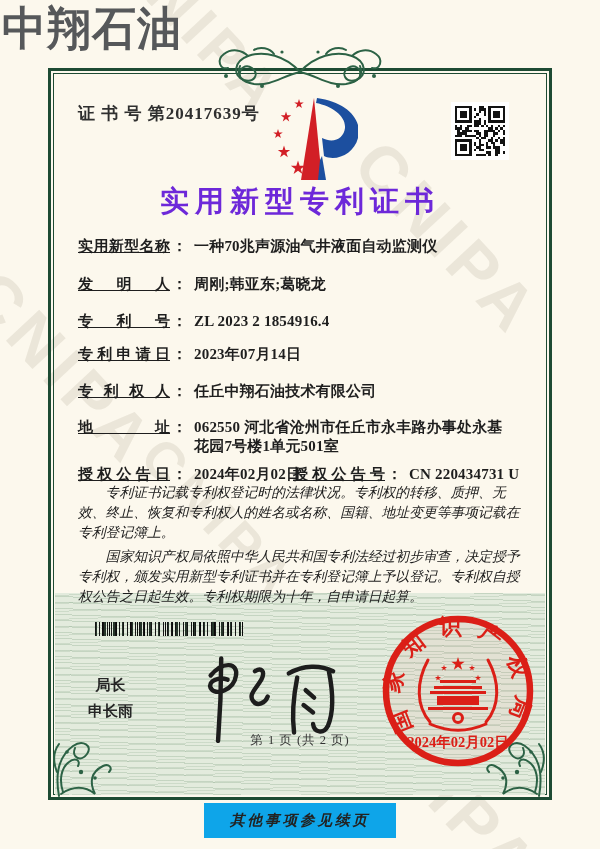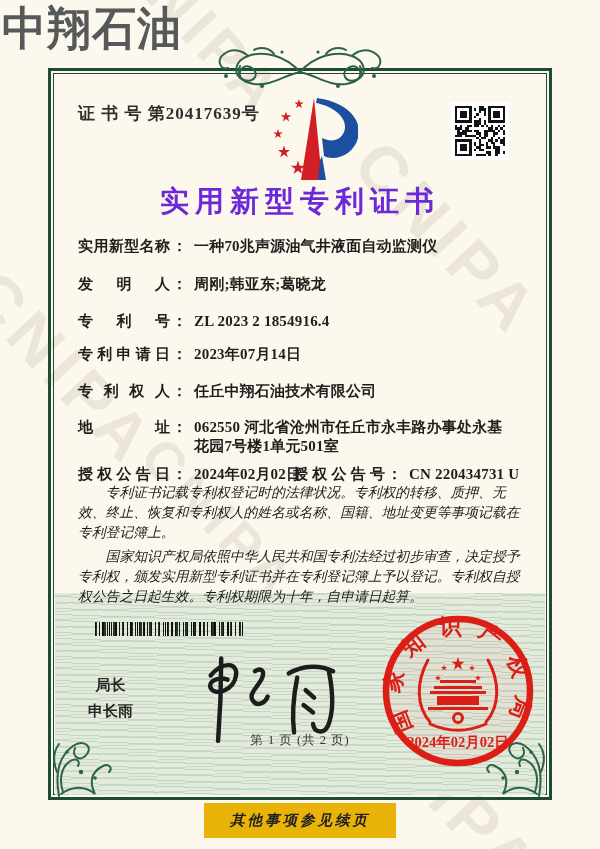--- a/index.html
+++ b/index.html
@@ -34,21 +34,21 @@
   .cnipa-logo{position:absolute;left:266px;top:90px;z-index:2;}
   .qr-box{position:absolute;left:451px;top:102px;width:58px;height:58px;background:#ffffff;
           z-index:2;display:flex;align-items:center;justify-content:center;}
 
   .title{position:absolute;left:0;top:182px;width:100%;text-align:center;font-size:29px;
          font-weight:bold;color:#6d28d9;letter-spacing:6px;z-index:2;}
 
   .fields{position:absolute;left:78px;top:237px;width:460px;z-index:2;font-size:15px;color:#1e1e1e;}
   .row{position:relative;line-height:19px;}
   .row .lbl{display:inline-block;width:92px;text-align:justify;text-align-last:justify;
-            font-weight:600;vertical-align:top;}
+            font-weight:600;vertical-align:top;text-decoration:underline;}
   .row .colon{display:inline-block;width:14px;margin:0 8px 0 2px;font-weight:600;vertical-align:top;}
   .row .val{font-weight:bold;letter-spacing:0.2px;vertical-align:top;}
   .val.wrap{display:inline-block;width:312px;}
   .pair2{position:absolute;left:215px;top:0;white-space:nowrap;}
   .mb19{margin-bottom:19px}.mb18{margin-bottom:18px}.mb14{margin-bottom:14px}
   .mb17{margin-bottom:17px}.mb1{margin-bottom:9px}
 
   .paras{position:absolute;left:78px;top:483px;width:447px;z-index:2;
          font-style:italic;font-size:13.8px;line-height:20.2px;color:#1b1b1b;font-weight:500;}
   .paras p{margin:0 0 3px 0;text-indent:2em;}
@@ -63,21 +63,21 @@
           font-family:"Liberation Sans","DejaVu Sans",sans-serif;
           font-weight:600;font-size:15px;color:#262626;line-height:26px;text-align:center;}
   .signature{position:absolute;left:182px;top:648px;z-index:2;}
 
   .seal{position:absolute;left:379px;top:612px;z-index:3;}
 
   .page-indicator{position:absolute;left:0;top:732px;width:100%;text-align:center;
                   font-size:12.5px;color:#333;z-index:2;letter-spacing:1px;}
 
   .footer-note{position:absolute;left:50%;top:803px;transform:translateX(-50%);
-               background:#eab308;padding:8px 26px;z-index:2;font-style:italic;
+               background:#0ea5e9;padding:8px 26px;z-index:2;font-style:italic;
                font-size:14.5px;font-weight:600;letter-spacing:3px;color:#222;white-space:nowrap;}
 
   .ornament{position:absolute;left:212px;top:46px;z-index:2;}
   .flourish{position:absolute;top:702px;z-index:2;}
   .flourish.left{left:51px;}
   .flourish.right{left:483px;transform:scaleX(-1);}
 
   .orn-st{stroke:#2c6245;stroke-width:2;fill:none;stroke-linecap:round;}
   .orn-f{fill:#2c6245;}
   .seal-st{fill:none;stroke:#db1f17;stroke-width:3;stroke-linecap:round;}

